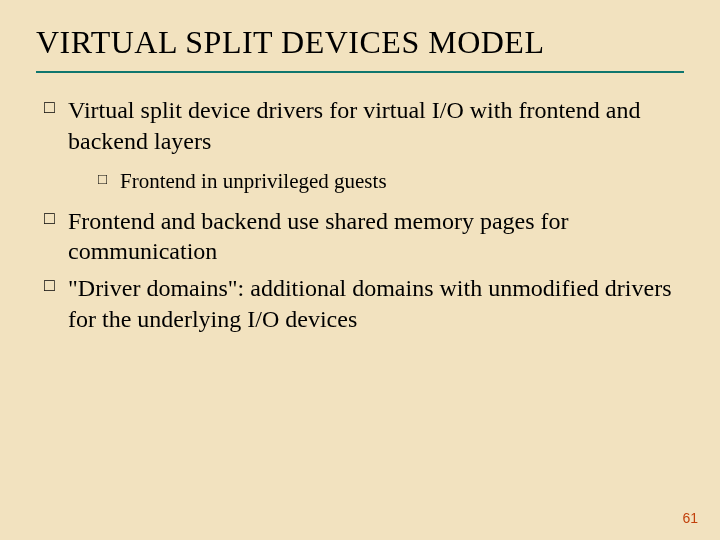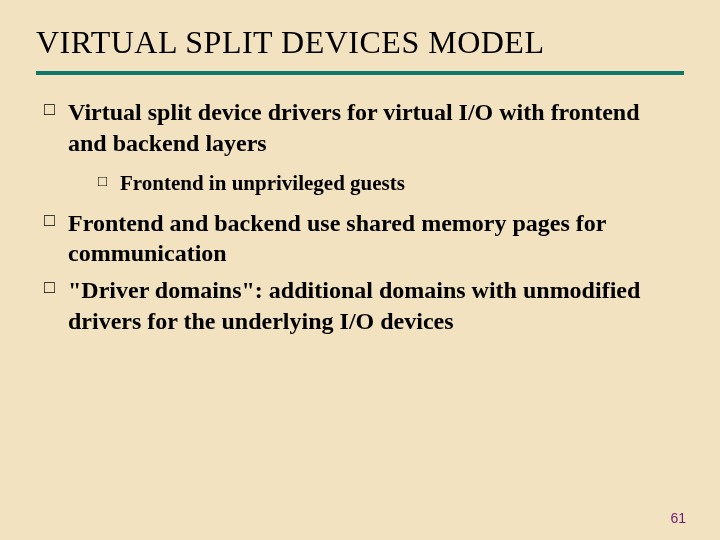--- a/index.html
+++ b/index.html
@@ -20,35 +20,34 @@
     height: 540px;
     box-sizing: border-box;
     padding: 24px 36px 20px 36px;
     position: relative;
   }
   .title {
     font-size: 32px;
     font-weight: 400;
     letter-spacing: 0.5px;
     padding-bottom: 10px;
-    border-bottom: 4px solid #0f766e;
+    border-bottom: 2px solid #0f766e;
     margin-bottom: 22px;
   }
   ul.bullets {
     list-style: none;
     padding: 0;
     margin: 0;
   }
   li.l1 {
     font-size: 24px;
     line-height: 1.28;
     margin: 6px 0 6px 8px;
     padding-left: 24px;
     position: relative;
-    font-weight: bold;
   }
   li.l1::before {
     content: "□";
     position: absolute;
     left: 0;
     top: 1px;
     font-size: 18px;
     color: #000;
   }
   ul.sub {
@@ -66,24 +65,24 @@
   li.l2::before {
     content: "□";
     position: absolute;
     left: 0;
     top: 2px;
     font-size: 15px;
     color: #000;
   }
   .page-num {
     position: absolute;
-    right: 34px;
+    right: 22px;
     bottom: 14px;
     font-size: 14px;
-    color: #701a75;
+    color: #c2410c;
     font-family: Arial, sans-serif;
   }
 </style>
 </head>
 <body>
 
 <div class="slide">
 
   <div class="title">VIRTUAL SPLIT DEVICES MODEL</div>
 

